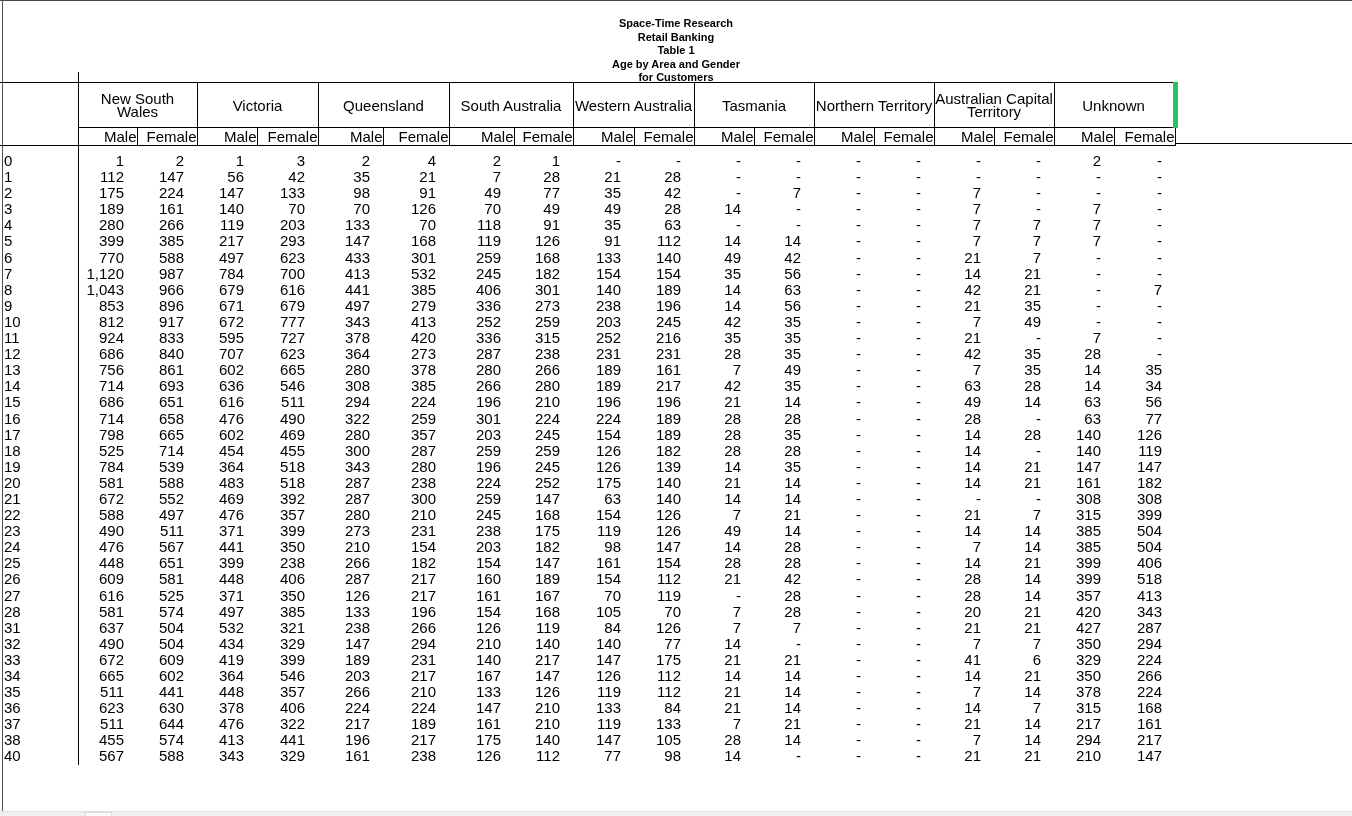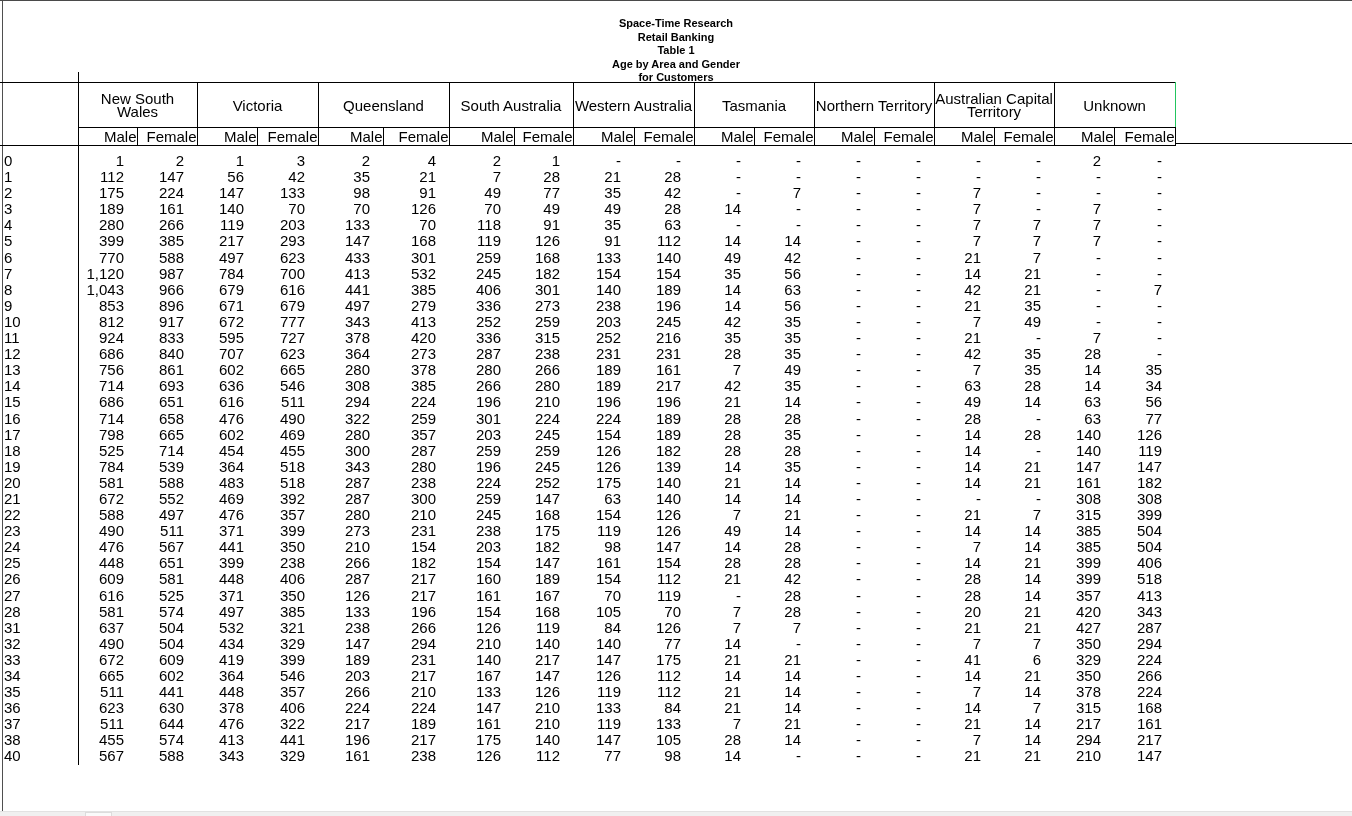--- a/index.html
+++ b/index.html
@@ -5,21 +5,21 @@
   html,body{margin:0;padding:0;background:#ffffff;}
   body{width:1352px;height:816px;overflow:hidden;font-family:"Liberation Sans",sans-serif;color:#000;}
   .page{position:relative;width:1352px;height:816px;border-top:1px solid #4a4a4a;box-sizing:border-box;background:#fff;}
   .left-rule{position:absolute;left:2px;top:0;width:1px;height:810px;background:#4f4f4f;}
   .title-block{position:absolute;top:2px;left:16px;width:1320px;text-align:center;font-size:11px;font-weight:bold;line-height:13.5px;margin-top:14px;}
   .pre-tick{position:absolute;left:78px;top:71px;width:1px;height:11px;background:#000;}
   table.report{position:absolute;top:81px;left:0;width:1175px;border-collapse:collapse;table-layout:fixed;font-size:15px;}
   table.report th{font-weight:normal;padding:0;}
   th.corner{border-top:1px solid #000;}
   th.area-th{height:44px;text-align:center;vertical-align:middle;border-top:1px solid #000;border-bottom:1px solid #000;border-left:1px solid #000;line-height:13px;padding:0 6px;}
-  th.area-th.last{border-right:1px solid #22c55e;}
+  th.area-th.last{border-right:5px solid #22c55e;}
   th.corner2{border-bottom:1px solid #000;}
   th.mf-th{height:15px;text-align:right;vertical-align:middle;border-left:1px solid #000;border-bottom:1px solid #000;}
   th.mf-th.last{border-right:1px solid #000;}
   tbody td{height:16.1px;line-height:16.1px;padding:0 13px 0 0;text-align:right;white-space:nowrap;overflow:hidden;}
   tbody td.age{ text-align:left;padding:0 0 0 4px;border-right:1px solid #000;}
   tbody tr:first-child td{padding-top:7px;}
   .rule-ext{position:absolute;top:142px;left:1175px;width:177px;height:1px;background:#000;}
   .hscrollbar{position:absolute;left:0;top:810px;width:1352px;height:6px;background:#f0f0f0;border-top:1px solid #e2e2e2;box-sizing:border-box;}
   .scroll-thumb{position:absolute;left:85px;top:0;width:27px;height:6px;background:#fafafa;border:1px solid #dcdcdc;border-bottom:none;box-sizing:border-box;}
 </style>

